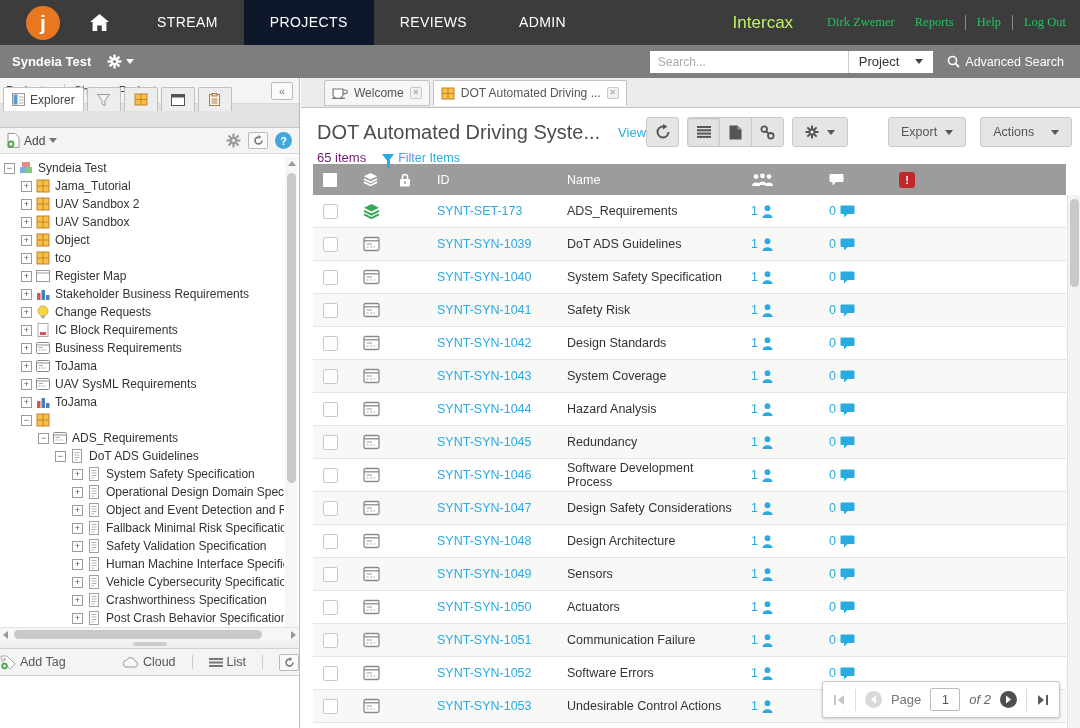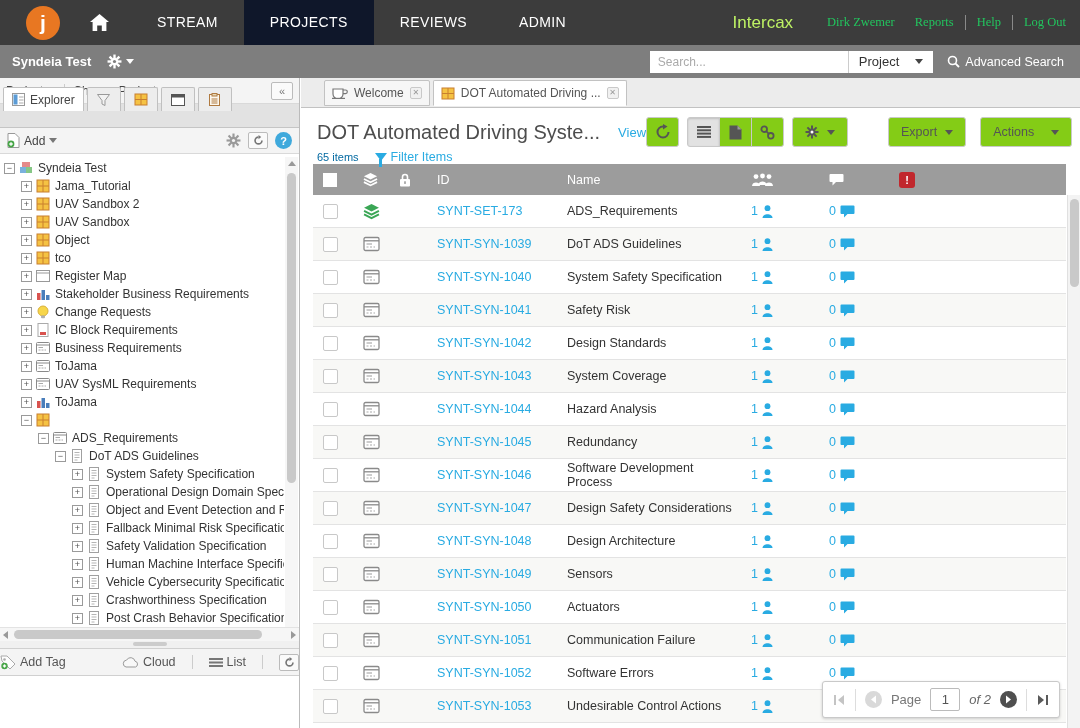--- a/index.html
+++ b/index.html
@@ -73,31 +73,31 @@
   .tabstrip { height:30px; background:#ececec; border-bottom:1px solid #c2c2c2; display:flex; align-items:center; padding-left:23px; }
   .mtab { height:26px; margin-bottom:-1px; background:#f6f6f6; border:1px solid #c2c2c2; border-radius:2px 2px 0 0; display:flex; align-items:center; gap:6px; padding:0 7px; font-size:12px; color:#555; margin-right:3px; cursor:pointer; }
   .mtab.active { background:#fff; border-bottom:1px solid #fff; }
   .close-x { width:12px; height:12px; border:1px solid #c9c9c9; border-radius:2px; background:#f1f1f1; color:#999; font-size:8px; line-height:10px; text-align:center; cursor:pointer; }
 
   .toolbar { position:relative; height:56px; padding:0 14px 0 16px; }
   .title-row { display:flex; align-items:center; padding-top:9px; }
   .page-title { font-size:20px; color:#4d4d4d; white-space:nowrap; }
   .view-link { color:#29abe2; font-size:13px; margin-left:18px; cursor:pointer; }
   .tool-buttons { margin-left:auto; display:flex; align-items:center; }
-  .btn { height:30px; border:1px solid #c9c9c9; background:#84cc16; border-radius:3px; color:#555; font-size:12.5px; display:flex; align-items:center; padding:0 12px; cursor:pointer; }
+  .btn { height:30px; border:1px solid #c9c9c9; background:#e5e5e5; border-radius:3px; color:#555; font-size:12.5px; display:flex; align-items:center; padding:0 12px; cursor:pointer; }
   .icon-btn { width:33px; padding:0; justify-content:center; }
   .btn-group { display:flex; }
   .btn-group .btn { border-radius:0; margin-left:-1px; }
   .btn-group .btn:first-child { border-radius:3px 0 0 3px; margin-left:0; }
   .btn-group .btn:last-child { border-radius:0 3px 3px 0; }
   .btn.selected { background:#e2e2e2; box-shadow:inset 0 1px 2px rgba(0,0,0,.15); }
   .gap-sm { margin-right:8px; } .gap-md { margin-right:14px; } .gap-lg { margin-right:40px; }
   .drop-btn { gap:8px; }
   .meta-row { display:flex; align-items:center; gap:16px; margin-top:3px; }
-  .count { font-size:11px; color:#0369a1; }
+  .count { font-size:13px; color:#701a75; }
   .filter { display:flex; align-items:center; gap:4px; color:#29abe2; font-size:12.5px; cursor:pointer; }
   .funnel { width:0; height:0; border-left:6px solid transparent; border-right:6px solid transparent; border-top:8px solid #29abe2; position:relative; }
   .funnel::after { content:""; position:absolute; left:-1.5px; top:-2px; width:3px; height:8px; background:#29abe2; }
 
   .grid-cols { display:grid; grid-template-columns:38px 36px 34px 130px 184px 80px 70px 40px 1fr; align-items:center; }
   .theader { height:31px; background:#9c9c9c; color:#fff; font-size:12.5px; margin:0 14px 0 12px; }
   .th { display:flex; align-items:center; }
   .pl10 { padding-left:10px; } .pl12 { padding-left:12px; } .pl16 { padding-left:16px; } .pl14 { padding-left:14px; }
   .hcheck { width:14px; height:14px; background:#fff; }
   .rows { margin:0 14px 0 12px; }

